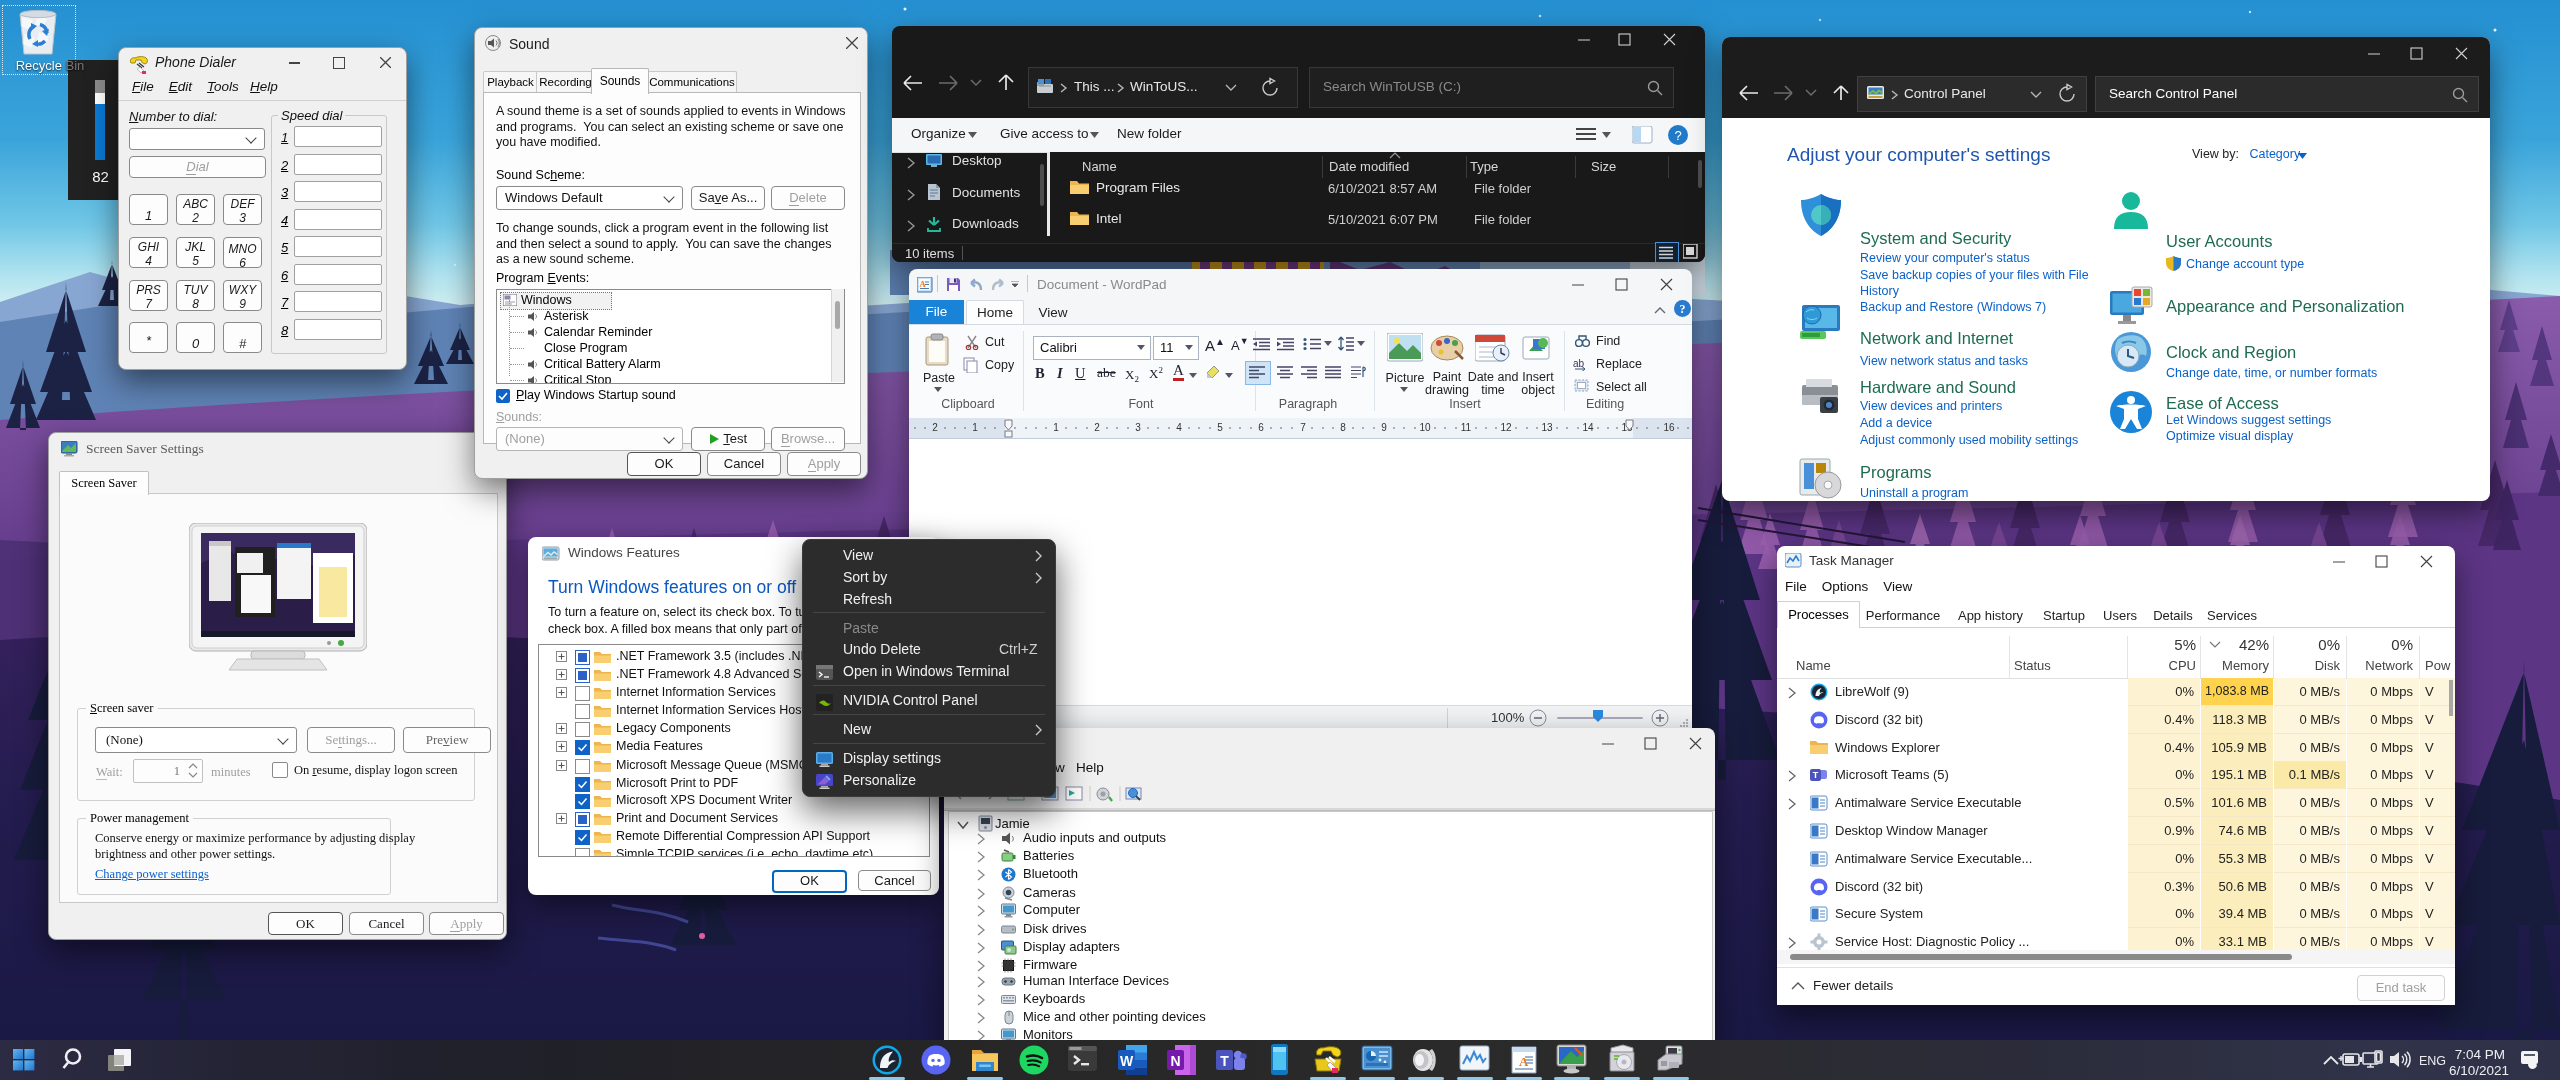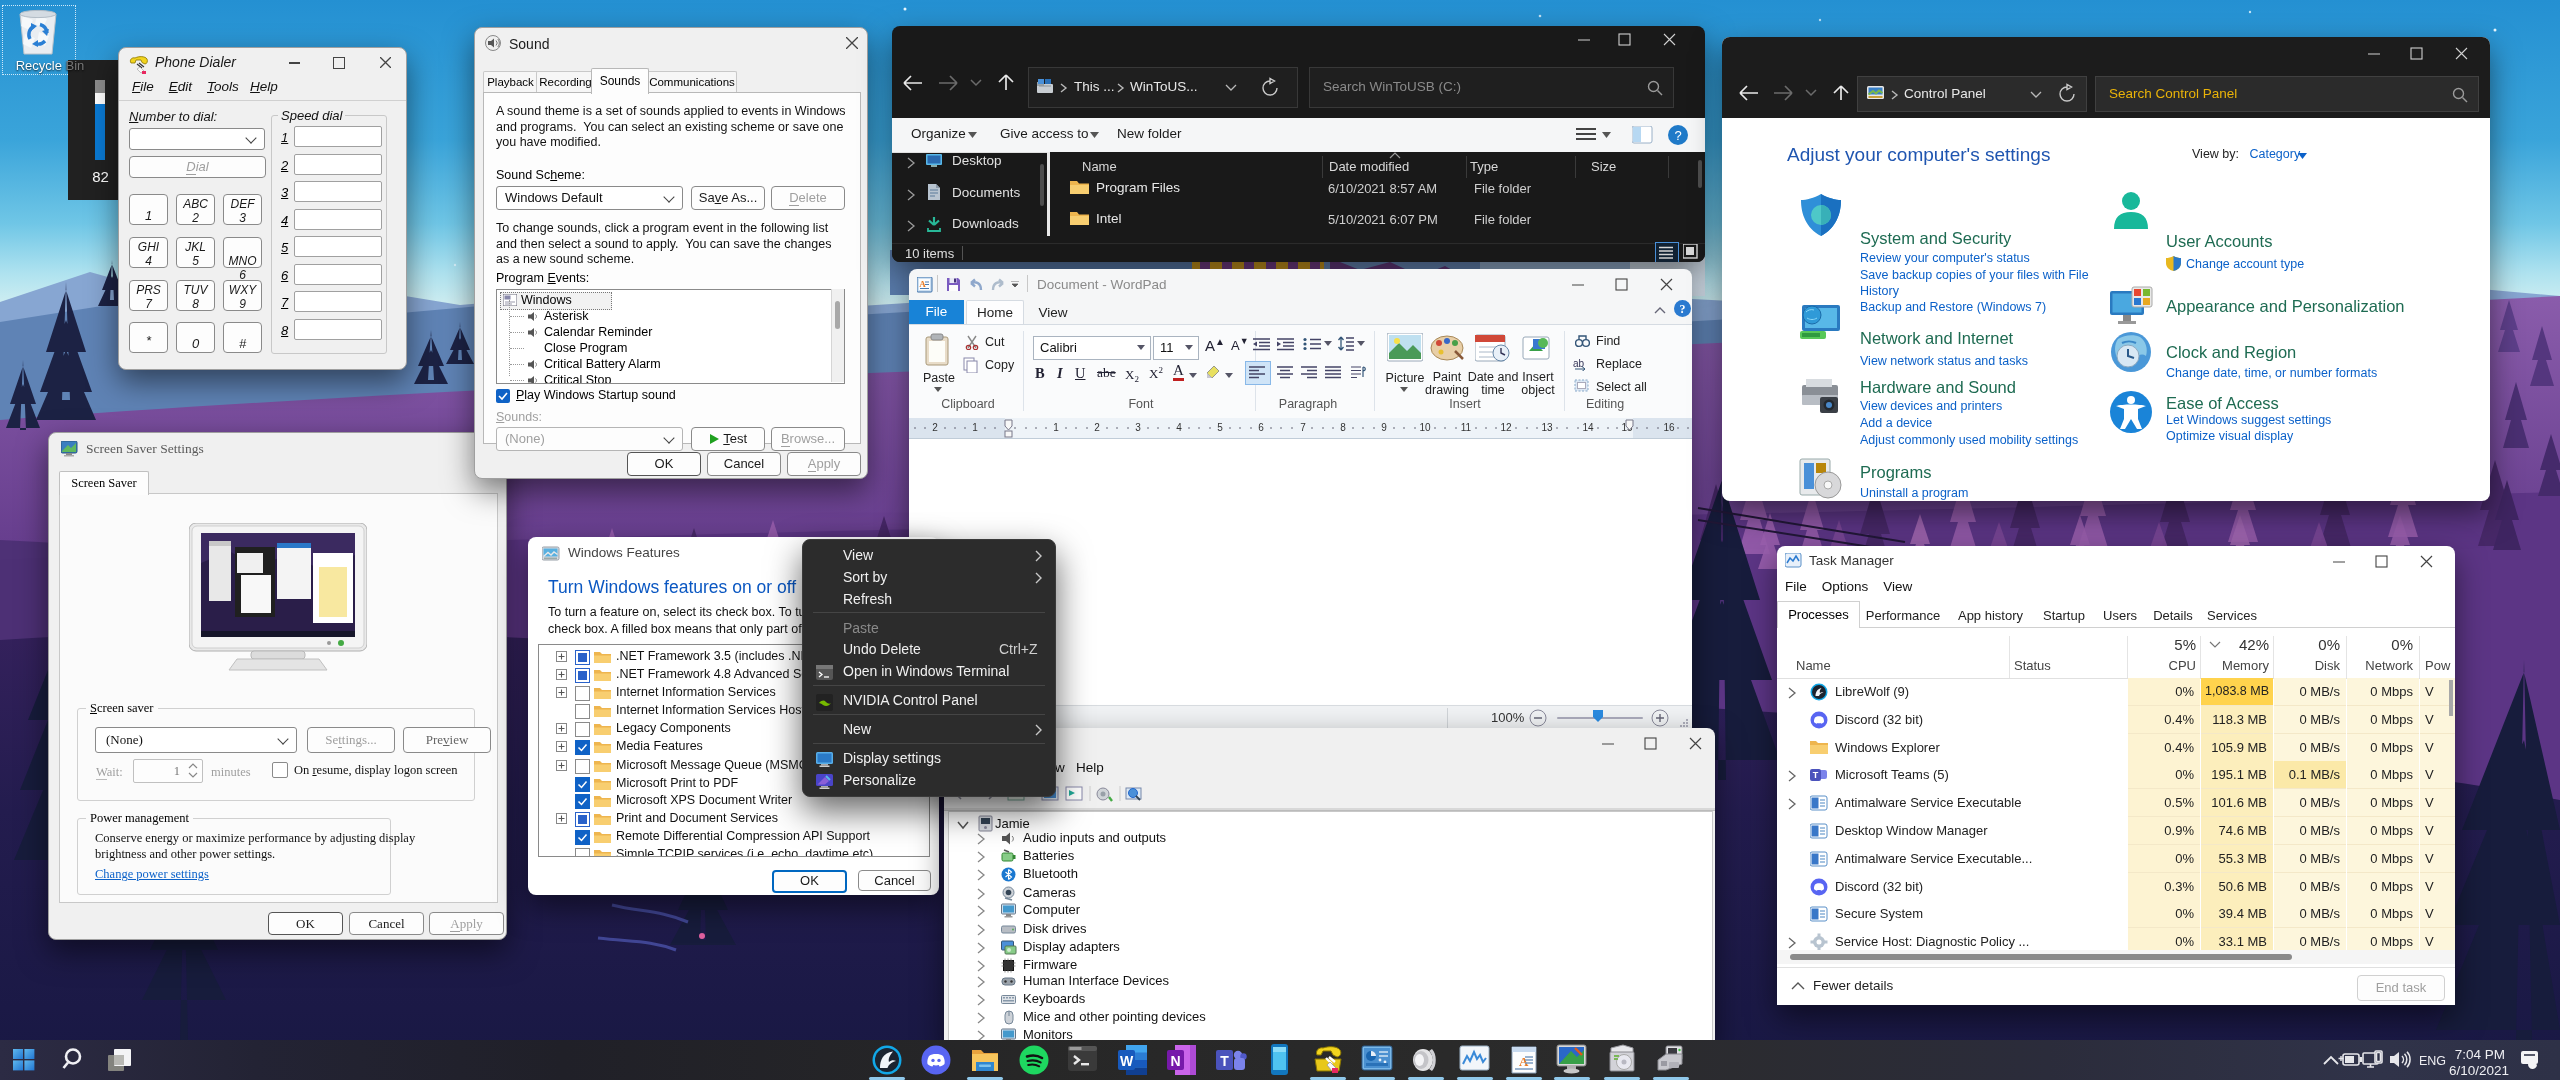--- a/index.html
+++ b/index.html
@@ -202,21 +202,21 @@
   <div class="btn" style="left:104px;top:146px;width:37px;height:29px;font-size:12px;">
       <div style="margin-top:2px;">DEF<br>3</div>
     </div>
   <div class="btn" style="left:10px;top:189px;width:37px;height:29px;font-size:12px;">
       <div style="margin-top:2px;">GHI<br>4</div>
     </div>
   <div class="btn" style="left:57px;top:189px;width:37px;height:29px;font-size:12px;">
       <div style="margin-top:2px;">JKL<br>5</div>
     </div>
   <div class="btn" style="left:104px;top:189px;width:37px;height:29px;font-size:12px;">
-      <div style="margin-top:16px;">MNO<br>6</div>
+      <div style="margin-top:4px;">MNO<br>6</div>
     </div>
   <div class="btn" style="left:10px;top:232px;width:37px;height:29px;font-size:12px;">
       <div style="margin-top:2px;">PRS<br>7</div>
     </div>
   <div class="btn" style="left:57px;top:232px;width:37px;height:29px;font-size:12px;">
       <div style="margin-top:2px;">TUV<br>8</div>
     </div>
   <div class="btn" style="left:104px;top:232px;width:37px;height:29px;font-size:12px;">
       <div style="margin-top:2px;">WXY<br>9</div>
     </div>
@@ -558,21 +558,21 @@
       </svg>
     <div class="abs" style="left:46px;top:9px;font-size:13.5px;color:#e8e8e8;">Control Panel</div>
     <svg class="abs" style="left:172px;top:14px" width="12" height="8">
         <path d="M1,1 L6,6 L11,1" stroke="#b8b8b8" stroke-width="1.3" fill="none"></path>
       </svg>
     <svg class="abs" style="left:198px;top:6px" width="22" height="22" fill="none">
         <path d="M18,11 A7,7 0 1 1 11,4 M11,1.5 L11,6.5 L15.5,4 Z" stroke="#c8c8c8" stroke-width="1.4" fill="none"></path>
       </svg>
   </div>
   <div class="abs" style="left:373px;top:39px;width:382px;height:34px;background:#2b2b2b;border:1px solid #404040;">
-    <div class="abs" style="left:13px;top:9px;font-size:13.5px;color:#eab308;">Search Control Panel</div>
+    <div class="abs" style="left:13px;top:9px;font-size:13.5px;color:#ffffff;">Search Control Panel</div>
     <svg class="abs" style="right:10px;top:10px" width="16" height="16">
         <circle cx="6.5" cy="6.5" r="5" stroke="#9a9a9a" fill="none" stroke-width="1.4"></circle>
         <path d="M10.5,10.5 L15,15" stroke="#9a9a9a" stroke-width="1.4"></path>
       </svg>
   </div>
   <div class="abs" style="left:65px;top:107px;font-size:19px;color:#1f55b0;">Adjust your computer's settings</div>
   <div class="abs" style="left:470px;top:110px;font-size:12.5px;color:#222;">View by:&nbsp;&nbsp;&nbsp;<span style="color:#0b61c9;">Category</span></div>
   <svg class="abs" style="left:576px;top:116px" width="10" height="8">
       <path d="M0,0 L9,0 L4.5,6 Z" fill="#0b61c9"></path>
     </svg>

